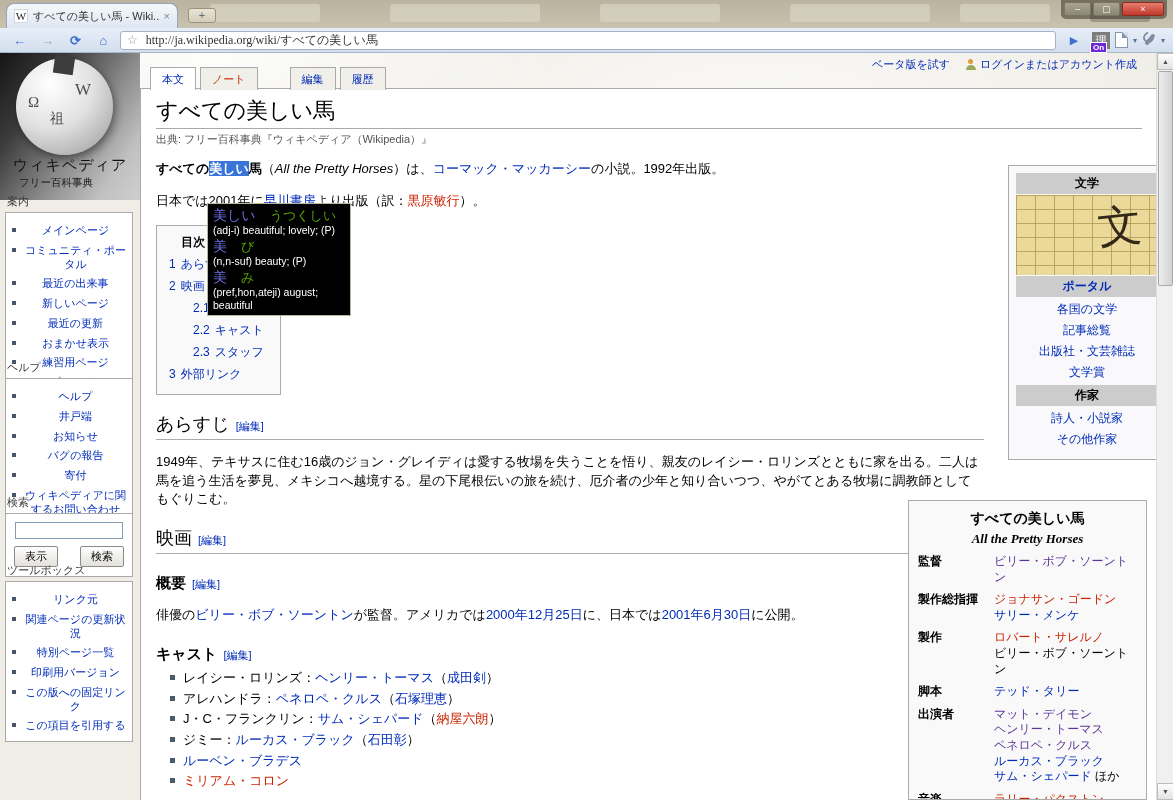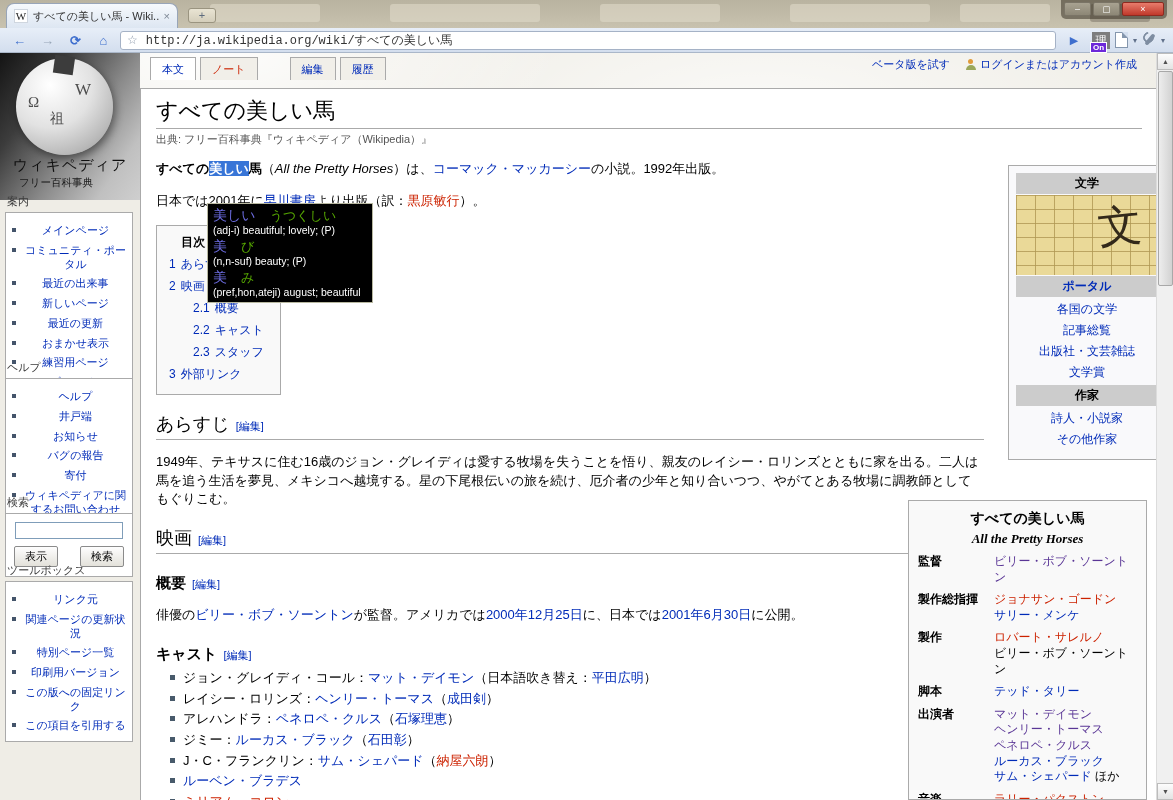--- a/index.html
+++ b/index.html
@@ -55,21 +55,21 @@
     font-size:13px; line-height:19px; color:#3f6fce; font-weight:bold;
   }
   .tb-btn.dim { color:#98a6b8; }
   .omnibox {
     flex:1; height:19px; background:#fff; border:1px solid #a5b2c6; border-radius:3px;
     display:flex; align-items:center; gap:6px; padding:0 6px;
   }
   .star-icon { color:#8d9aac; font-size:12px; flex:none; }
   .url-input {
     border:none; outline:none; flex:1; font-size:12px; color:#333; background:transparent;
-    font-family:Liberation Mono, monospace;
+    font-family:Liberation Serif, serif;
   }
   .go-btn { color:#3f6fce; font-size:11px; width:26px; text-align:center; flex:none; }
   .rika-icon {
     position:relative; width:18px; height:17px; background:#7d7d7d; color:#fff;
     font-size:11px; line-height:16px; text-align:center; flex:none;
   }
   .rika-on {
     position:absolute; left:-2px; bottom:-4px; background:#6d28d9; color:#fff;
     font-size:8px; line-height:9px; padding:0 2px; border:1px solid #fff; font-weight:bold;
   }
@@ -97,21 +97,21 @@
   .personal-bar {
     position:absolute; top:4px; right:36px; display:flex; gap:16px; align-items:center;
     font-size:11px; z-index:5;
   }
   .user-icon { position:relative; width:10px; height:11px; }
   .user-icon::before { content:""; position:absolute; left:2.5px; top:0; width:5px; height:5px; border-radius:50%; background:#e09b3a; }
   .user-icon::after { content:""; position:absolute; left:0; bottom:0; width:10px; height:5px; border-radius:5px 5px 0 0; background:#9aa75a; }
   a, .link { color:#002bb8; text-decoration:none; cursor:pointer; }
   .redlink { color:#cc2200; }
   .vlink { color:#5a3696; }
-  .page-tabs { position:absolute; left:150px; top:4px; display:flex; z-index:4; }
+  .page-tabs { position:absolute; left:150px; top:14px; display:flex; z-index:4; }
   .ptab {
     border:1px solid #aaa; border-bottom:none; background:#f1efe9;
     font-size:11px; padding:4px 11px 3px; margin-right:4px; color:#002bb8;
   }
   .ptab.active { background:#fff; }
   .ptab.red { color:#cc2200; }
   .ptab.gap { margin-left:28px; }
   
   .logo-box {
     position:absolute; left:0; top:0; width:140px; height:147px;
@@ -198,21 +198,21 @@
     border:1px solid #aaa; background:#f9f9f9; padding:9px 9px; font-size:12px; overflow:hidden;
   }
   .fi-title { text-align:center; font-weight:bold; font-size:14px; color:#000; }
   .fi-sub { text-align:center; font-weight:bold; font-style:italic; font-family:"Liberation Serif",serif; font-size:13px; margin-top:3px; color:#000; }
   .fi-row { display:flex; margin-top:7px; line-height:1.3; }
   .fi-label { width:76px; flex:none; font-weight:bold; color:#000; }
   .fi-val { flex:1; }
   .seg-block { display:block; }
   
   .rikai-popup {
-    position:absolute; left:207px; top:150px; width:166px; z-index:20;
+    position:absolute; left:207px; top:150px; width:144px; z-index:20;
     background:#000; border:1px solid #b8b8a0; padding:2px 5px 3px; color:#fff;
   }
   .rk-line1 { line-height:1.15; }
   .rk-word { color:#6b6bde; font-size:14px; }
   .rk-reading { color:#55a700; font-size:13px; margin-left:14px; }
   .rk-gloss { font-size:10.5px; line-height:1.2; color:#fff; }
   
   .scrollbar { position:absolute; right:0; top:0; width:17px; height:747px; background:#f0f0f0; border-left:1px solid #dcdcdc; }
   .sb-arrow {
     position:absolute; left:0; width:17px; height:17px; text-align:center; font-size:7px; line-height:16px; color:#505050;
@@ -388,25 +388,24 @@
     <h2 class="sec-h w-arasuji"><span>あらすじ</span><span class="edit-lbl">[編集]</span></h2>
     <p class="body-text arasuji-body">1949年、テキサスに住む16歳のジョン・グレイディは愛する牧場を失うことを悟り、親友のレイシー・ロリンズとともに家を出る。二人は馬を追う生活を夢見、メキシコへ越境する。星の下尾根伝いの旅を続け、厄介者の少年と知り合いつつ、やがてとある牧場に調教師としてもぐりこむ。</p>
 
     <h2 class="sec-h"><span>映画</span><span class="edit-lbl">[編集]</span></h2>
 
     <h3 class="sec-h3"><span>概要</span><span class="edit-lbl">[編集]</span></h3>
     <p class="body-text"><span>俳優の</span><span class="link">ビリー・ボブ・ソーントン</span><span>が監督。アメリカでは</span><span class="link">2000年</span><span class="link">12月25日</span><span>に、日本では</span><span class="link">2001年</span><span class="link">6月30日</span><span>に公開。</span></p>
 
     <h3 class="sec-h3"><span>キャスト</span><span class="edit-lbl">[編集]</span></h3>
     <ul class="cast-list">
-      <li><span><span>ジョン・グレイディ・コール：</span><span class="link">マット・デイモン</span><span>（日本語吹き替え：</span><span class="link">平田広明</span><span>）</span></span></li>
       <li><span><span>レイシー・ロリンズ：</span><span class="link">ヘンリー・トーマス</span><span>（</span><span class="link">成田剣</span><span>）</span></span></li>
       <li><span><span>アレハンドラ：</span><span class="link">ペネロペ・クルス</span><span>（</span><span class="link">石塚理恵</span><span>）</span></span></li>
+      <li><span><span>J・C・フランクリン：</span><span class="link">サム・シェパード</span><span>（</span><span class="redlink">納屋六朗</span><span>）</span></span></li>
       <li><span><span>ジミー：</span><span class="link">ルーカス・ブラック</span><span>（</span><span class="link">石田彰</span><span>）</span></span></li>
-      <li><span><span>J・C・フランクリン：</span><span class="link">サム・シェパード</span><span>（</span><span class="redlink">納屋六朗</span><span>）</span></span></li>
       <li><span><span class="link">ルーベン・ブラデス</span></span></li>
       <li><span><span class="redlink">ミリアム・コロン</span></span></li>
 
     </ul>
   </div>
 
   <div class="portal-box">
     <div class="pb-bar">文学</div>
     <div class="pb-img">
         <span>文</span>

